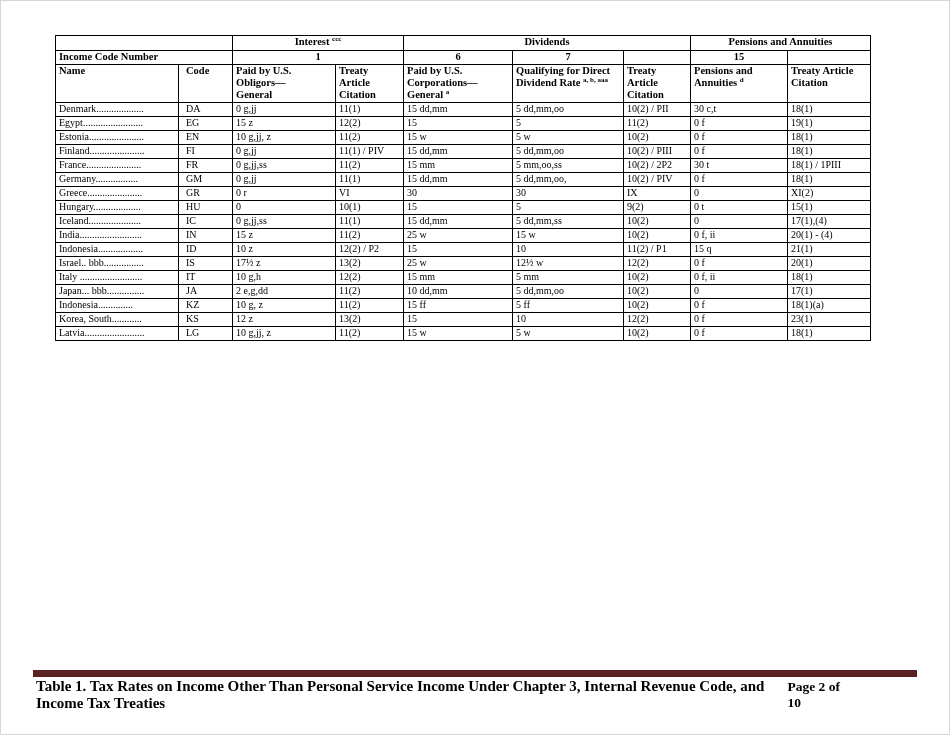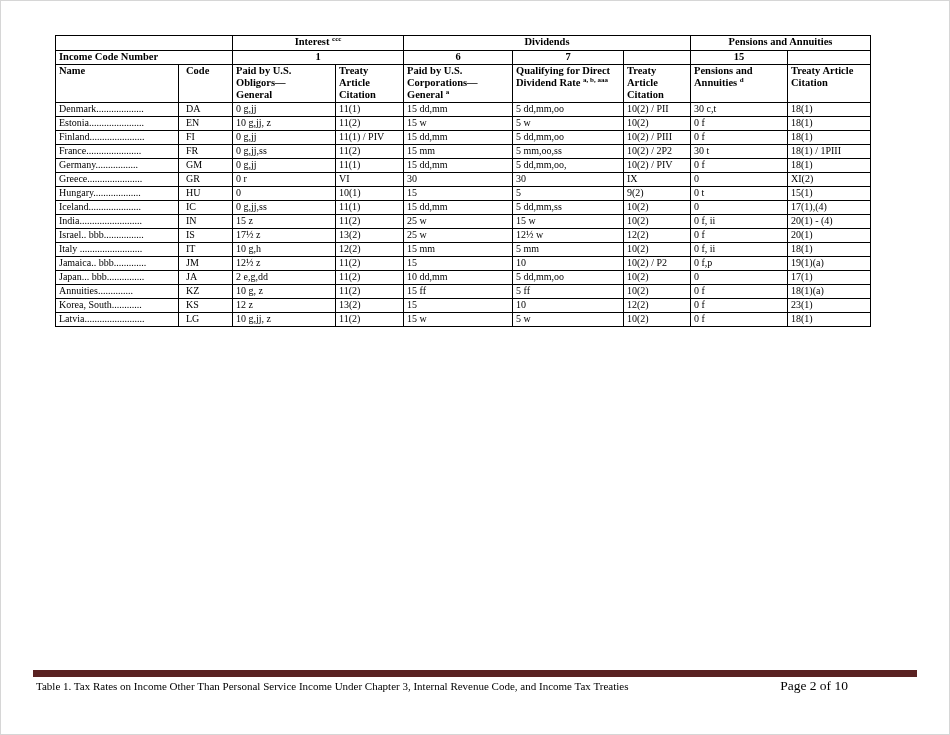--- a/index.html
+++ b/index.html
@@ -34,22 +34,22 @@
 
   
   .footer-bar {
     position:absolute; left:33px; top:670px; width:884px; height:7px;
     background:#5a2222;
   }
   .footer-text {
     position:absolute; left:36px; top:678px; width:812px;
     display:flex; justify-content:space-between; align-items:baseline;
   }
-  .caption { font-size:11px; }
-  .page-label { font-size:13.5px; font-weight:normal; }
+  .caption { font-size:15px;font-weight:bold; }
+  .page-label { font-size:13.5px; font-weight:bold; }
 </style>
 </head>
 <body>
 
 <div class="page" data-name="document-page">
 
   <div class="table-wrap" data-name="tax-rates-table-container">
     <table class="rates" data-name="tax-rates-table">
       <colgroup>
         <col style="width:123px">
@@ -107,20 +107,31 @@
             <td data-name="country-code-cell">DA</td>
             <td data-name="interest-rate-cell">0 g,jj</td>
             <td data-name="interest-citation-cell">11(1)</td>
             <td data-name="dividends-general-rate-cell">15 dd,mm</td>
             <td data-name="dividends-qualifying-rate-cell">5 dd,mm,oo</td>
             <td data-name="dividends-citation-cell">10(2) / PII</td>
             <td data-name="pensions-rate-cell">30 c,t</td>
             <td data-name="pensions-citation-cell">18(1)</td>
           </tr>
           <tr data-name="table-row">
+            <td data-name="country-name-cell">Egypt........................</td>
+            <td data-name="country-code-cell">EG</td>
+            <td data-name="interest-rate-cell">15 z</td>
+            <td data-name="interest-citation-cell">12(2)</td>
+            <td data-name="dividends-general-rate-cell">15</td>
+            <td data-name="dividends-qualifying-rate-cell">5</td>
+            <td data-name="dividends-citation-cell">11(2)</td>
+            <td data-name="pensions-rate-cell">0 f</td>
+            <td data-name="pensions-citation-cell">19(1)</td>
+          </tr>
+          <tr data-name="table-row">
             <td data-name="country-name-cell">Estonia......................</td>
             <td data-name="country-code-cell">EN</td>
             <td data-name="interest-rate-cell">10 g,jj, z</td>
             <td data-name="interest-citation-cell">11(2)</td>
             <td data-name="dividends-general-rate-cell">15 w</td>
             <td data-name="dividends-qualifying-rate-cell">5 w</td>
             <td data-name="dividends-citation-cell">10(2)</td>
             <td data-name="pensions-rate-cell">0 f</td>
             <td data-name="pensions-citation-cell">18(1)</td>
           </tr>
@@ -195,20 +206,31 @@
             <td data-name="country-code-cell">IN</td>
             <td data-name="interest-rate-cell">15 z</td>
             <td data-name="interest-citation-cell">11(2)</td>
             <td data-name="dividends-general-rate-cell">25 w</td>
             <td data-name="dividends-qualifying-rate-cell">15 w</td>
             <td data-name="dividends-citation-cell">10(2)</td>
             <td data-name="pensions-rate-cell">0 f, ii</td>
             <td data-name="pensions-citation-cell">20(1) - (4)</td>
           </tr>
           <tr data-name="table-row">
+            <td data-name="country-name-cell">Indonesia..................</td>
+            <td data-name="country-code-cell">ID</td>
+            <td data-name="interest-rate-cell">10 z</td>
+            <td data-name="interest-citation-cell">12(2) / P2</td>
+            <td data-name="dividends-general-rate-cell">15</td>
+            <td data-name="dividends-qualifying-rate-cell">10</td>
+            <td data-name="dividends-citation-cell">11(2) / P1</td>
+            <td data-name="pensions-rate-cell">15 q</td>
+            <td data-name="pensions-citation-cell">21(1)</td>
+          </tr>
+          <tr data-name="table-row">
             <td data-name="country-name-cell">Israel.. bbb................</td>
             <td data-name="country-code-cell">IS</td>
             <td data-name="interest-rate-cell">17½ z</td>
             <td data-name="interest-citation-cell">13(2)</td>
             <td data-name="dividends-general-rate-cell">25 w</td>
             <td data-name="dividends-qualifying-rate-cell">12½ w</td>
             <td data-name="dividends-citation-cell">12(2)</td>
             <td data-name="pensions-rate-cell">0 f</td>
             <td data-name="pensions-citation-cell">20(1)</td>
           </tr>
@@ -217,43 +239,32 @@
             <td data-name="country-code-cell">IT</td>
             <td data-name="interest-rate-cell">10 g,h</td>
             <td data-name="interest-citation-cell">12(2)</td>
             <td data-name="dividends-general-rate-cell">15 mm</td>
             <td data-name="dividends-qualifying-rate-cell">5 mm</td>
             <td data-name="dividends-citation-cell">10(2)</td>
             <td data-name="pensions-rate-cell">0 f, ii</td>
             <td data-name="pensions-citation-cell">18(1)</td>
           </tr>
           <tr data-name="table-row">
-            <td data-name="country-name-cell">Jamaica.. bbb.............</td>
-            <td data-name="country-code-cell">JM</td>
-            <td data-name="interest-rate-cell">12½ z</td>
-            <td data-name="interest-citation-cell">11(2)</td>
-            <td data-name="dividends-general-rate-cell">15</td>
-            <td data-name="dividends-qualifying-rate-cell">10</td>
-            <td data-name="dividends-citation-cell">10(2) / P2</td>
-            <td data-name="pensions-rate-cell">0 f,p</td>
-            <td data-name="pensions-citation-cell">19(1)(a)</td>
-          </tr>
-          <tr data-name="table-row">
             <td data-name="country-name-cell">Japan... bbb...............</td>
             <td data-name="country-code-cell">JA</td>
             <td data-name="interest-rate-cell">2 e,g,dd</td>
             <td data-name="interest-citation-cell">11(2)</td>
             <td data-name="dividends-general-rate-cell">10 dd,mm</td>
             <td data-name="dividends-qualifying-rate-cell">5 dd,mm,oo</td>
             <td data-name="dividends-citation-cell">10(2)</td>
             <td data-name="pensions-rate-cell">0</td>
             <td data-name="pensions-citation-cell">17(1)</td>
           </tr>
           <tr data-name="table-row">
-            <td data-name="country-name-cell">Annuities..............</td>
+            <td data-name="country-name-cell">Indonesia..............</td>
             <td data-name="country-code-cell">KZ</td>
             <td data-name="interest-rate-cell">10 g, z</td>
             <td data-name="interest-citation-cell">11(2)</td>
             <td data-name="dividends-general-rate-cell">15 ff</td>
             <td data-name="dividends-qualifying-rate-cell">5 ff</td>
             <td data-name="dividends-citation-cell">10(2)</td>
             <td data-name="pensions-rate-cell">0 f</td>
             <td data-name="pensions-citation-cell">18(1)(a)</td>
           </tr>
           <tr data-name="table-row">

